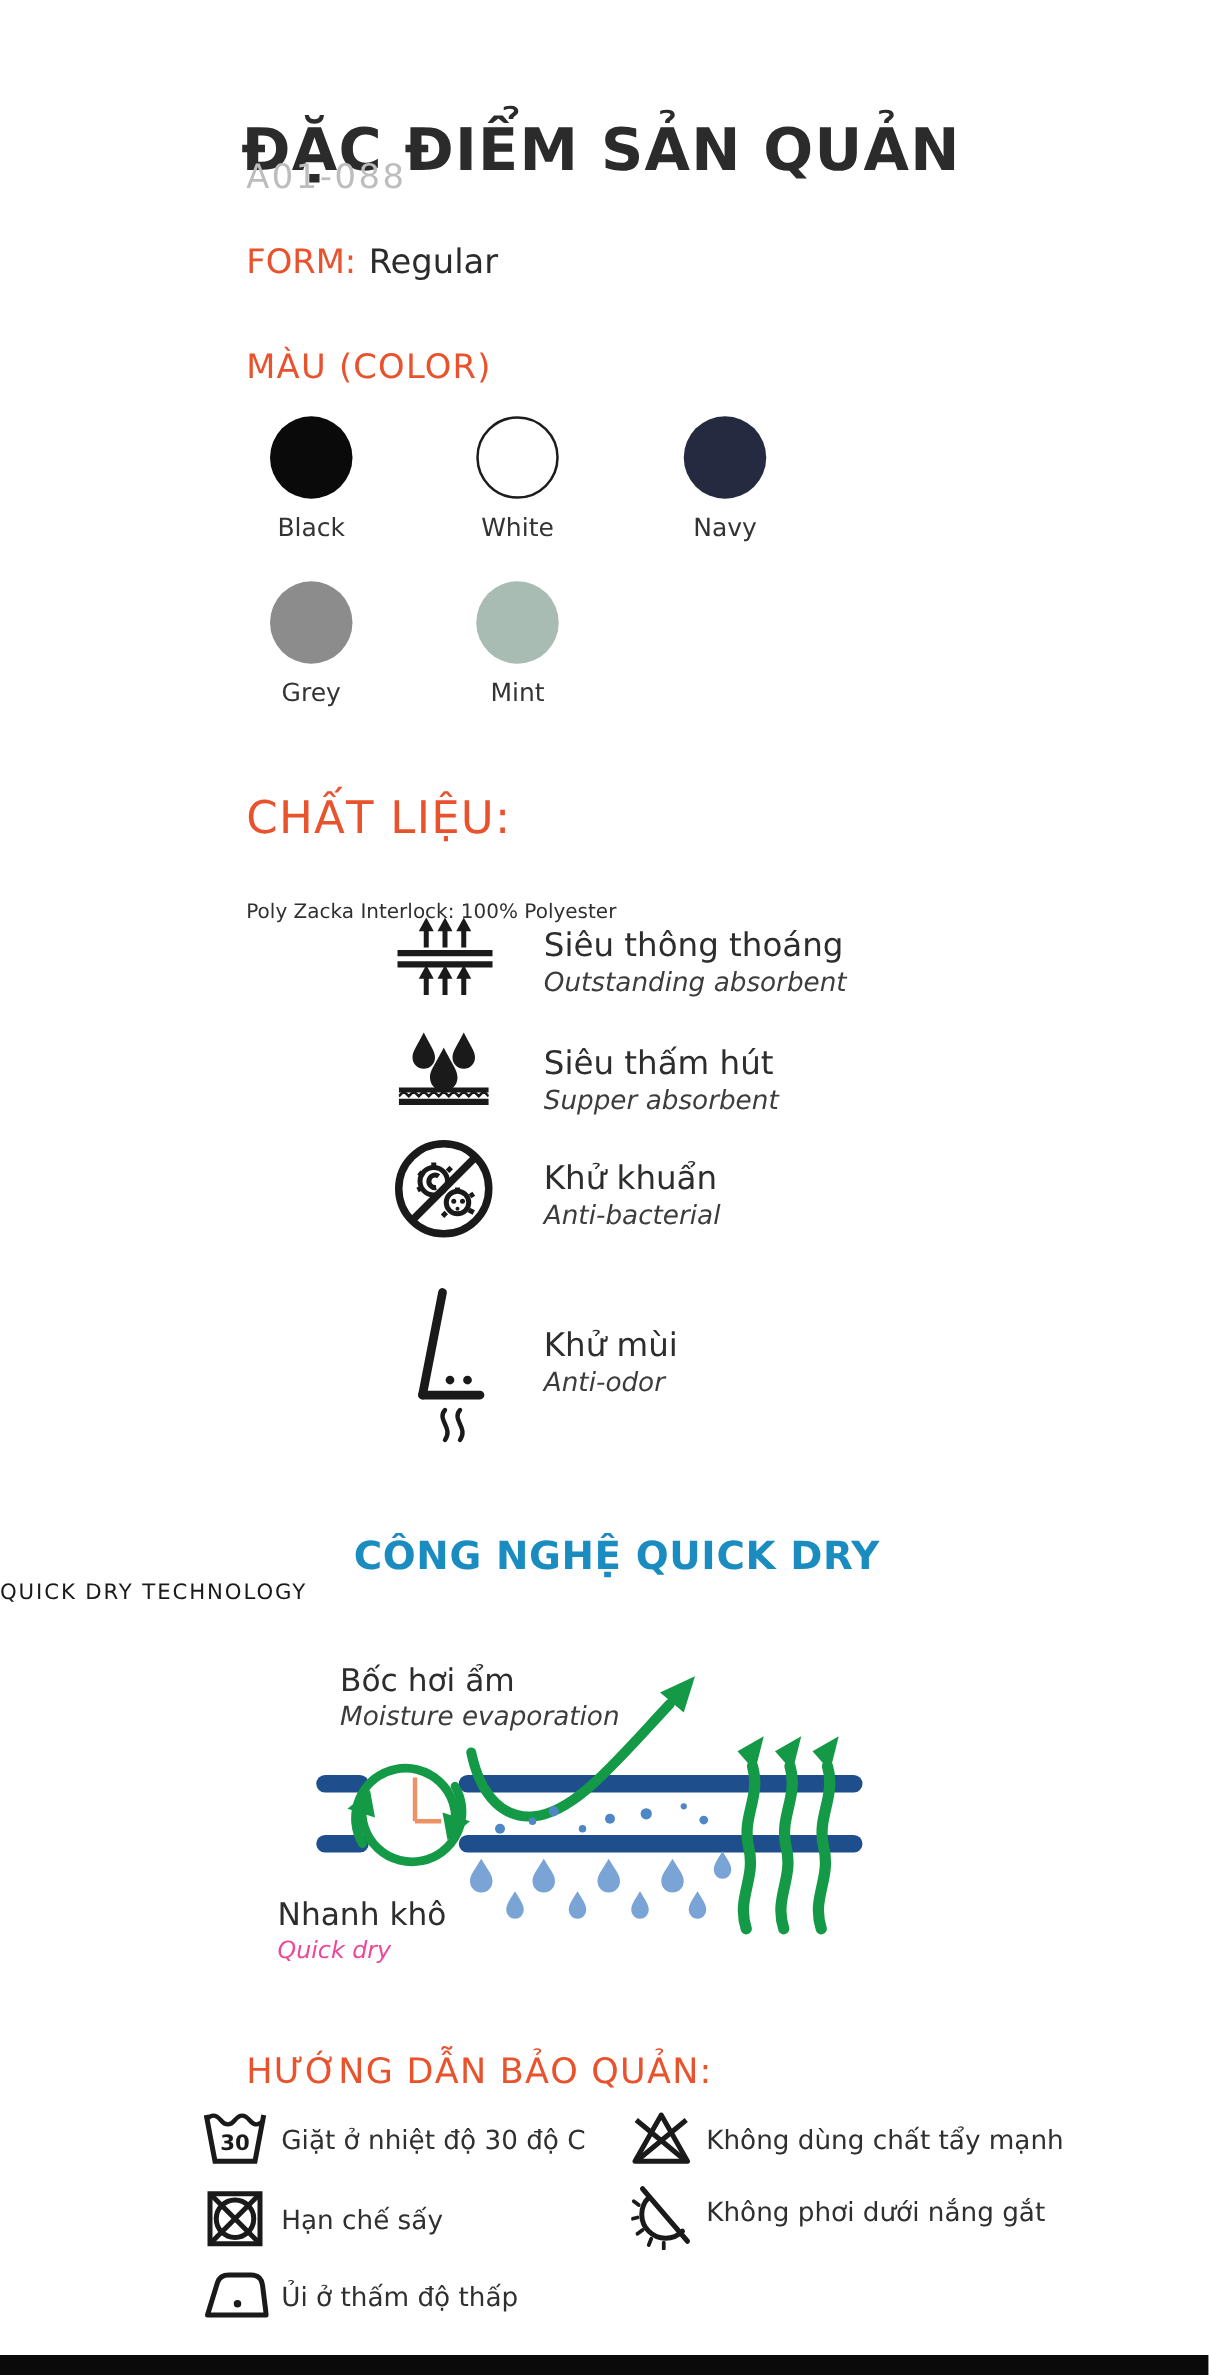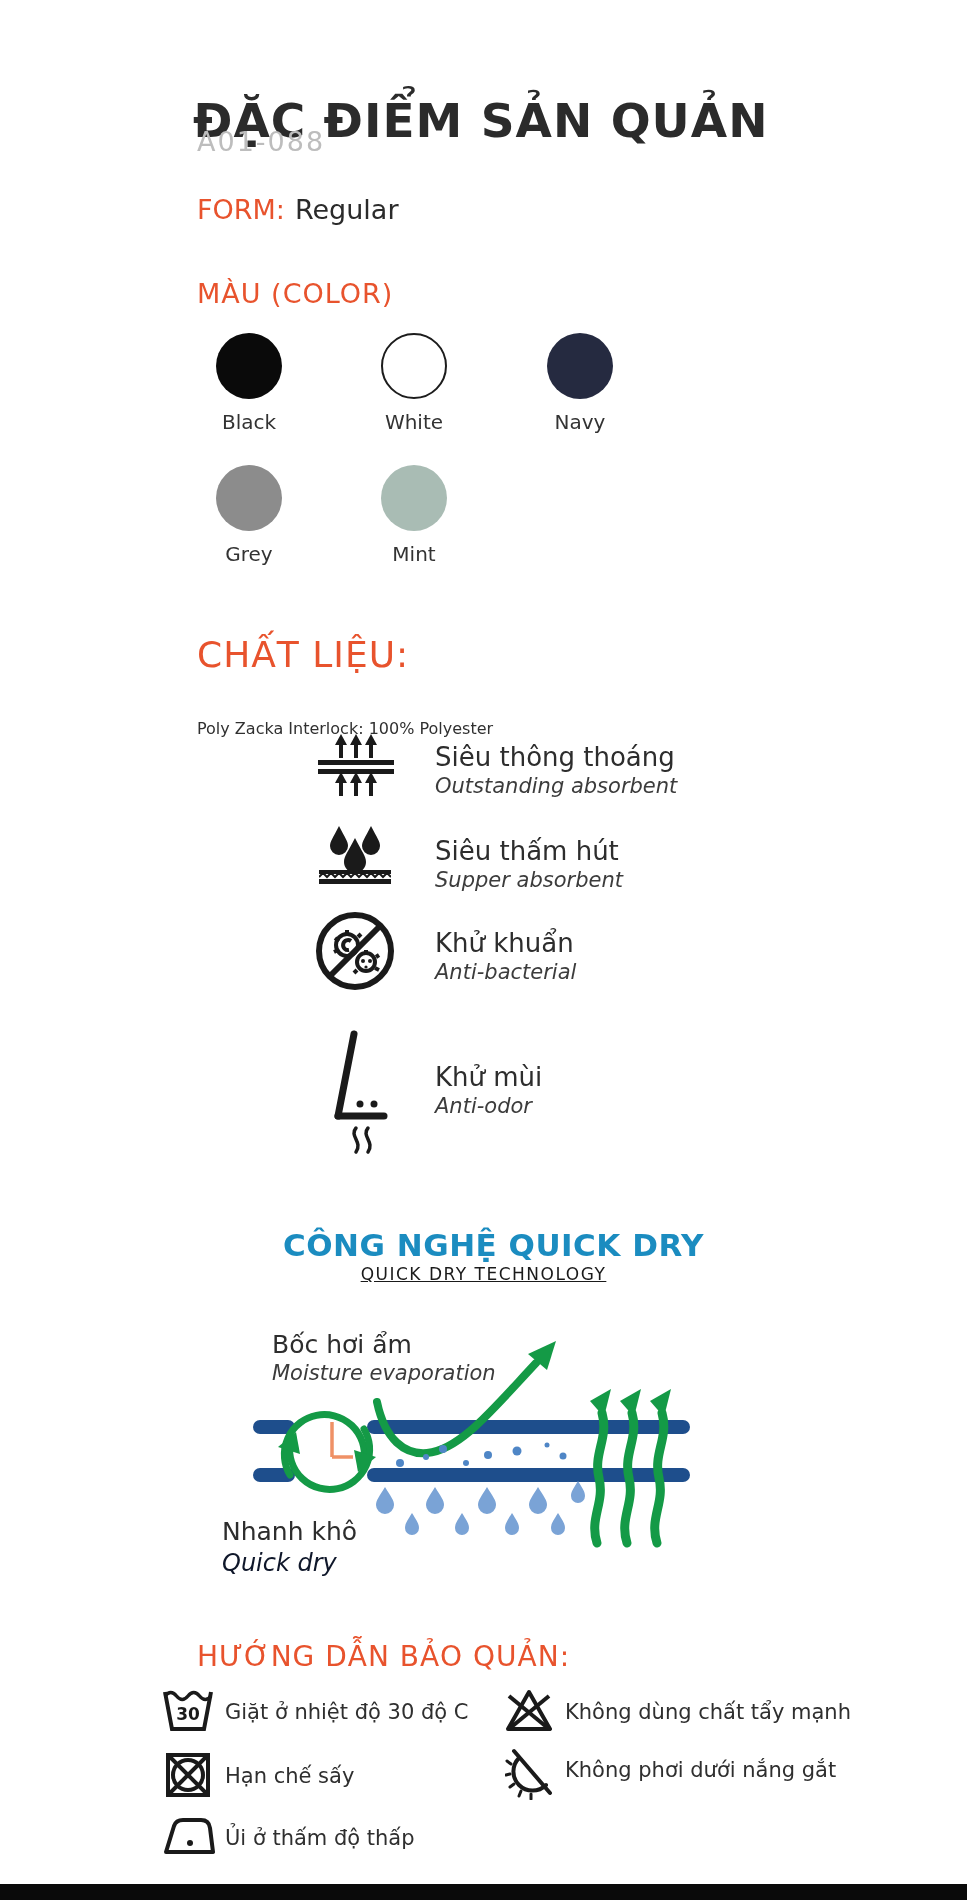--- a/index.html
+++ b/index.html
@@ -30,25 +30,25 @@
   .material-value{left:197px; top:671px; font-size:16px; color:#303030;margin-top:48px;}
   
   .feature-title{font-size:26px; color:#2d2d2d; white-space:nowrap;}
   .feature-sub{font-size:21px; font-style:italic; color:#3c3c3c; white-space:nowrap;}
   .f0i{left:317px;top:734px;} .f0t{left:435px;top:742px;} .f0s{left:435px;top:774px;}
   .f1i{left:319px;top:824px;} .f1t{left:435px;top:836px;} .f1s{left:435px;top:868px;}
   .f2i{left:314px;top:910px;} .f2t{left:435px;top:928px;} .f2s{left:435px;top:960px;}
   .f3i{left:322px;top:1030px;}.f3t{left:435px;top:1062px;}.f3s{left:435px;top:1094px;}
   
   .qd-head{left:10px;top:1227px;width:967px;text-align:center;font-size:31px;font-weight:bold;color:#1b8cc0;letter-spacing:.5px;}
-  .qd-sub{left:0;top:1264px;width:967px;text-align:center;font-size:17px;letter-spacing:1.5px;color:#1a1a1a;text-decoration:underline;}
+  .qd-sub{left:0;top:1264px;width:967px;font-size:17px;letter-spacing:1.5px;color:#1a1a1a;}
   .evap-label{left:272px;top:1330px;font-size:25px;color:#2d2d2d;}
   .evap-sub{left:272px;top:1361px;font-size:21px;font-style:italic;color:#3c3c3c;}
   .dry-label{left:222px;top:1517px;font-size:25px;color:#2d2d2d;}
-  .dry-sub{left:222px;top:1549px;font-size:24px;font-style:italic;color:#0f172a;}
+  .dry-sub{left:222px;top:1549px;font-size:19px;font-style:italic;color:#ec4899;}
   .qd-svg{left:230px;top:1325px;}
   
   .care-heading{left:197px;top:1640px;font-size:28px;color:#e8532d;letter-spacing:1px;}
   .care-label{font-size:21px;color:#2f2f2f;white-space:nowrap;}
   .c0i{left:163px;top:1688px;} .c0l{left:225px;top:1700px;}
   .c1i{left:165px;top:1752px;} .c1l{left:225px;top:1764px;}
   .c2i{left:163px;top:1816px;} .c2l{left:225px;top:1826px;}
   .c3i{left:505px;top:1688px;} .c3l{left:565px;top:1700px;}
   .c4i{left:505px;top:1746px;} .c4l{left:565px;top:1758px;}
   .bottom-bar{left:0;top:1884px;width:967px;height:16px;background:#0a0a0a;}

